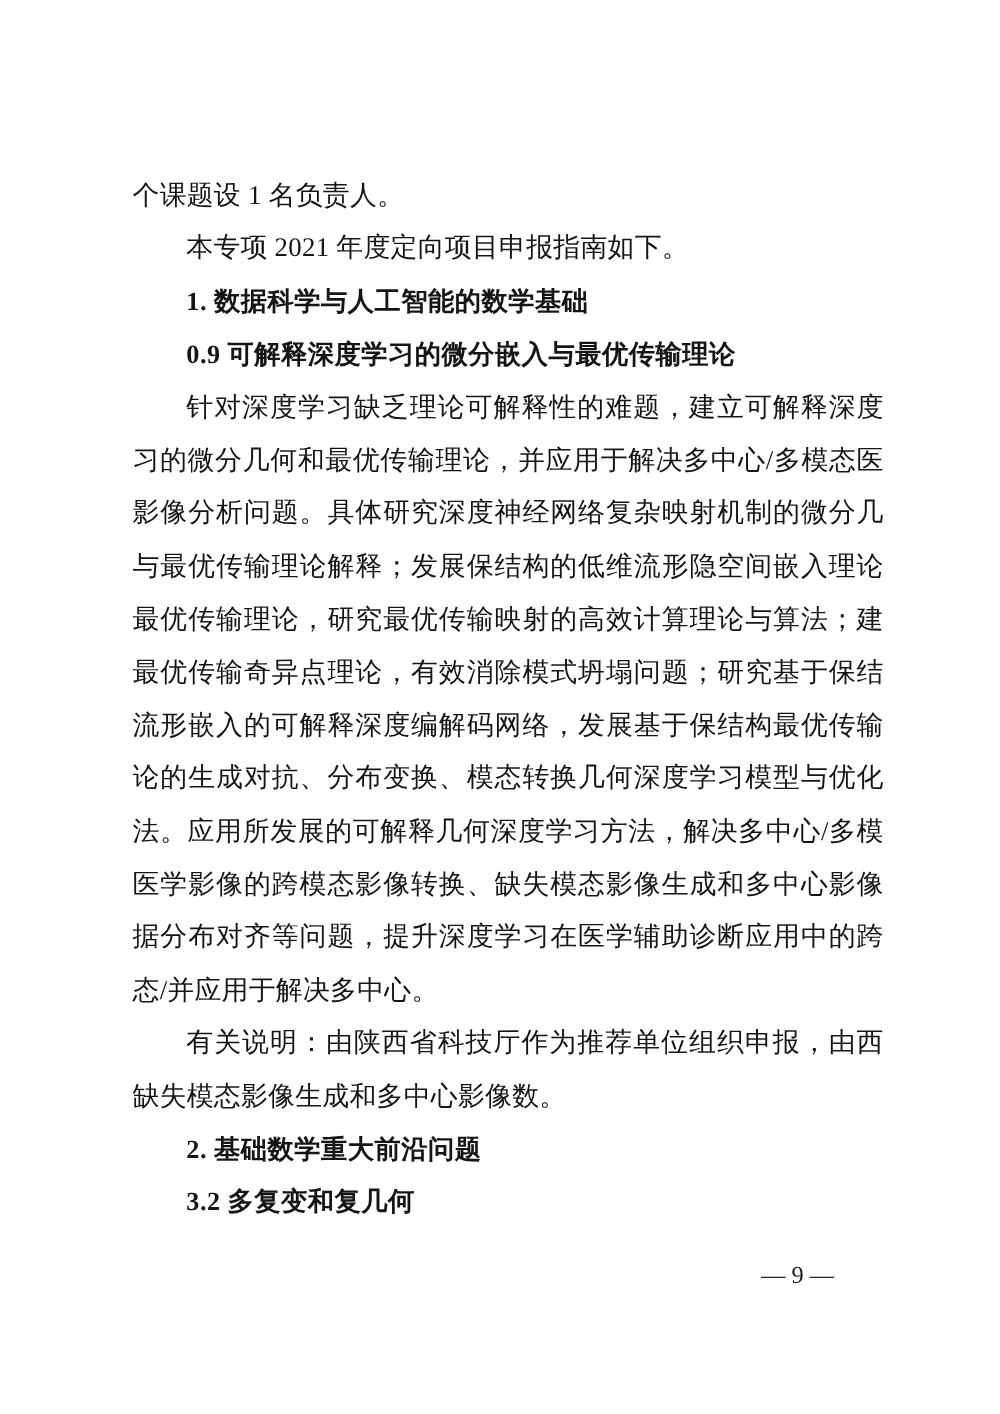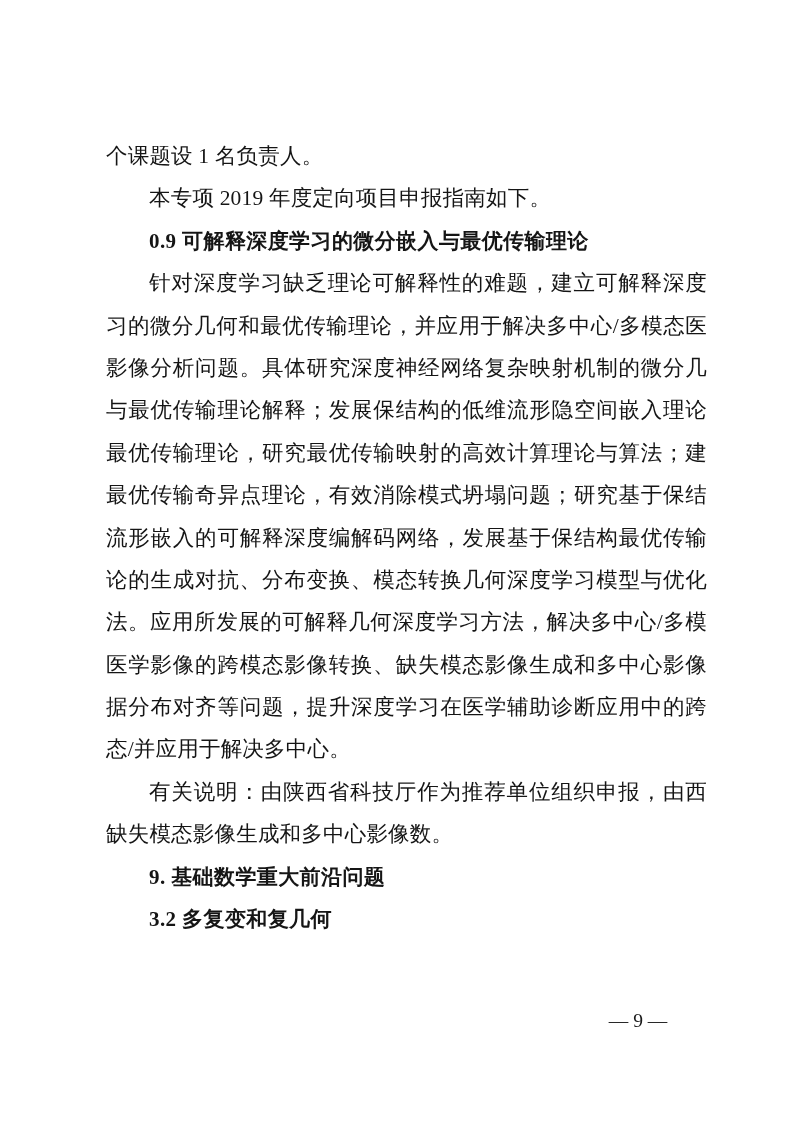--- a/index.html
+++ b/index.html
@@ -55,34 +55,35 @@
     color: #1a1a1a;
     white-space: nowrap;
   }
 </style>
 </head>
 <body>
 
 <div class="page">
   <div class="content">
     <div class="line">个课题设 1 名负责人。</div>
-    <div class="line indent">本专项 2019 年度定向项目申报指南如下。</div>
+    <div class="line indent">本专项 2021 年度定向项目申报指南如下。</div>
+    <div class="line indent h">1.  数据科学与人工智能的数学基础</div>
     <div class="line indent h">0.9  可解释深度学习的微分嵌入与最优传输理论</div>
     <div class="line indent just">针对深度学习缺乏理论可解释性的难题，建立可解释深度学</div>
     <div class="line just">习的微分几何和最优传输理论，并应用于解决多中心/多模态医学</div>
     <div class="line just">影像分析问题。具体研究深度神经网络复杂映射机制的微分几何</div>
     <div class="line just">与最优传输理论解释；发展保结构的低维流形隐空间嵌入理论和</div>
     <div class="line just">最优传输理论，研究最优传输映射的高效计算理论与算法；建立</div>
     <div class="line just">最优传输奇异点理论，有效消除模式坍塌问题；研究基于保结构</div>
     <div class="line just">流形嵌入的可解释深度编解码网络，发展基于保结构最优传输理</div>
     <div class="line just">论的生成对抗、分布变换、模态转换几何深度学习模型与优化算</div>
     <div class="line just">法。应用所发展的可解释几何深度学习方法，解决多中心/多模态</div>
     <div class="line just">医学影像的跨模态影像转换、缺失模态影像生成和多中心影像数</div>
     <div class="line just">据分布对齐等问题，提升深度学习在医学辅助诊断应用中的跨模</div>
     <div class="line">态/并应用于解决多中心。</div>
     <div class="line indent just">有关说明：由陕西省科技厅作为推荐单位组织申报，由西安</div>
     <div class="line">缺失模态影像生成和多中心影像数。</div>
-    <div class="line indent h">9.  基础数学重大前沿问题</div>
+    <div class="line indent h">2.  基础数学重大前沿问题</div>
     <div class="line indent h">3.2  多复变和复几何</div>
   </div>
 
   <div class="page-number">— 9 —</div>
 </div>
 
 </body></html>

